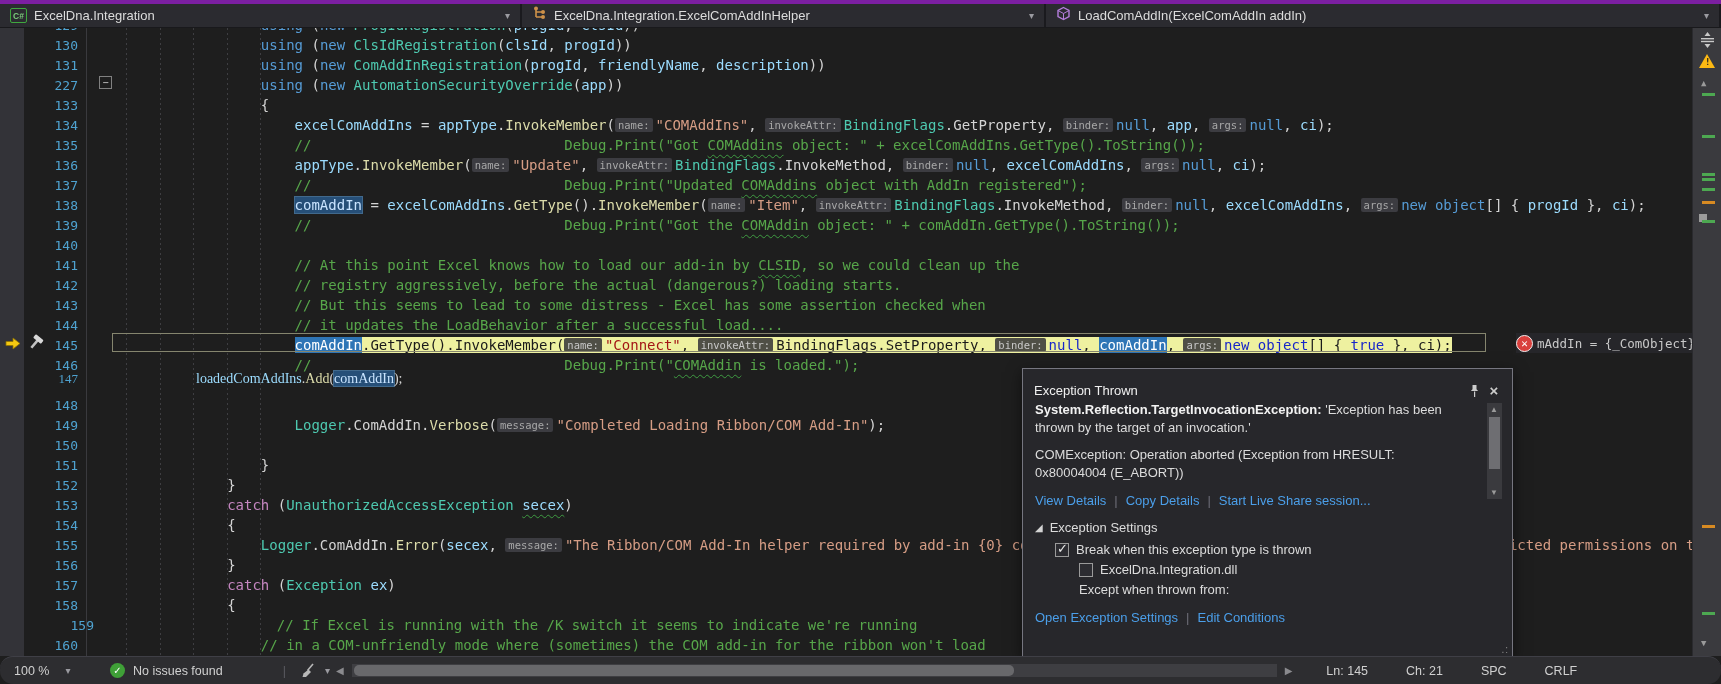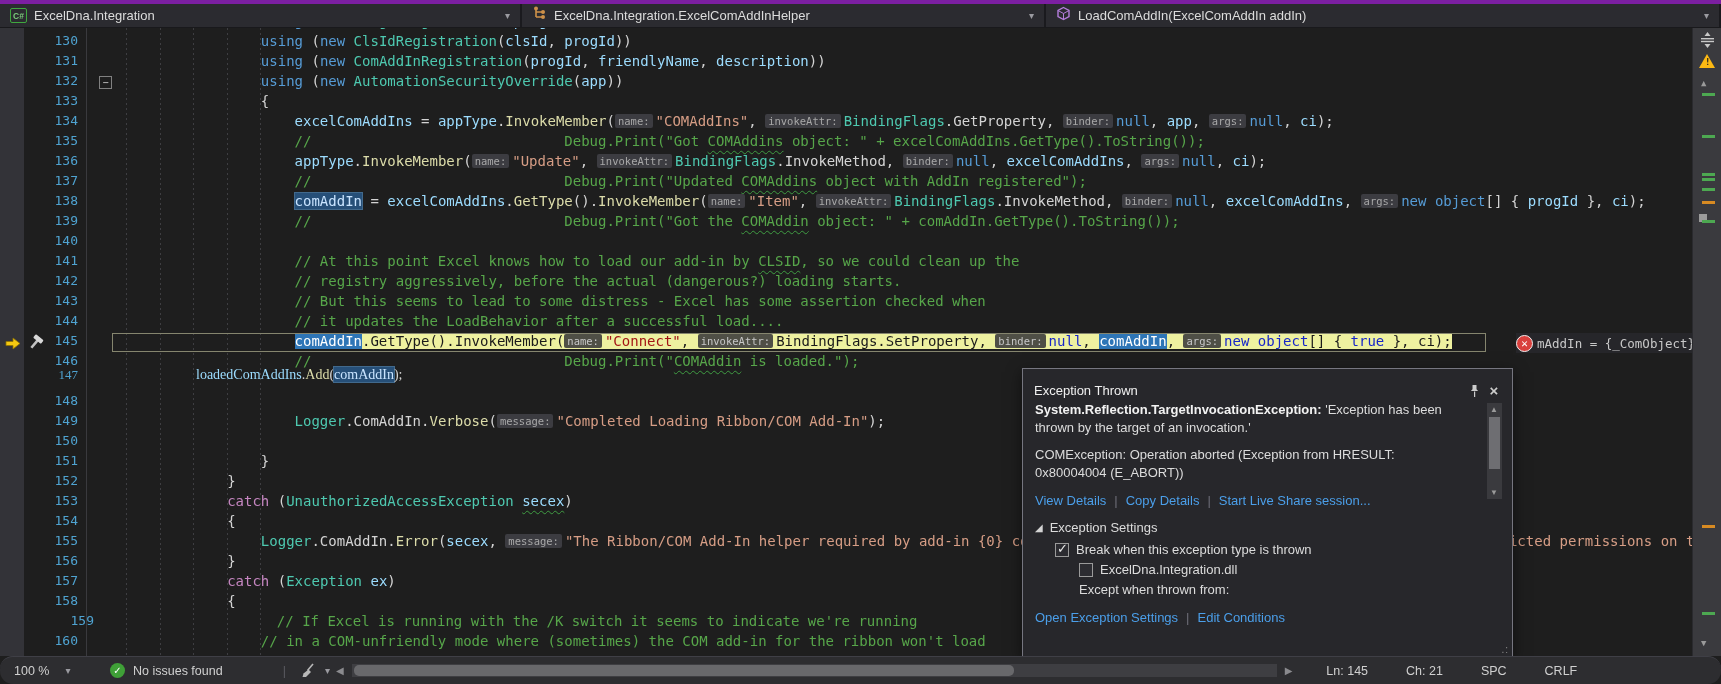--- a/index.html
+++ b/index.html
@@ -18,21 +18,21 @@
             font-size:8.5px; font-weight:bold; display:flex; align-items:center; justify-content:center; }
 
   
   .editor { position:absolute; top:28px; left:0; width:1721px; height:628px; overflow:hidden;
             font-family:"DejaVu Sans Mono", monospace; font-size:14px; }
   .gutterstrip { position:absolute; left:0; top:0; width:24px; height:628px; background:#333338; }
   .margin-divider { position:absolute; left:86px; top:0; width:1px; height:628px; background:#3A3A3E; }
   .guide { position:absolute; top:0; height:628px; width:1px;
            background:repeating-linear-gradient(to bottom,#3E3E42 0 2px,transparent 2px 5px); }
   #rows { position:absolute; inset:0; }
-  .row { position:absolute; left:0; height:20px; display:flex; align-items:flex-start; white-space:pre; }
+  .row { position:absolute; left:0; height:20px; display:flex; align-items:flex-end; white-space:pre; }
   .ln { display:inline-block; width:78px; text-align:right; color:#4FA3D1; font-size:13px; flex:0 0 78px; }
   .fold { position:absolute; left:99px; top:3px; width:13px; height:13px; border:1px solid #808080;
           color:#C8C8C8; font-size:10px; line-height:11px; text-align:center; background:#1E1E1E; }
   .code { margin-left:48px; white-space:pre; }
 
   .k{color:#569CD6} .t{color:#4EC9B0} .m{color:#DCDCAA} .v{color:#9CDCFE} .p{color:#D4D4D4}
   .s{color:#D69D85} .c{color:#57A64A} .x{color:#C586C0}
   .q{text-decoration:underline; text-decoration-style:wavy; text-decoration-color:#3F9B42;
      text-decoration-thickness:1px; text-underline-offset:4px;}
   .h{background:#3C3C41;color:#A8A8A8;font-size:10.5px;border-radius:2px;padding:1px 3px;margin-right:3px;vertical-align:1px;}
@@ -152,21 +152,21 @@
     <div class="guide" style="left:160px"></div>
     <div class="guide" style="left:193px"></div>
     <div class="guide" style="left:227px"></div>
     <div class="guide" style="left:260px"></div>
     <div class="margin-divider"></div>
 
     <div id="rows">
         <div class="row" style="top: -15px;"><span class="ln">129</span><span class="code"><span>                </span><span class="k">using </span><span class="p">(</span><span class="k">new </span><span class="t">ProgIdRegistration</span><span class="p">(</span><span class="v">progId</span><span class="p">, </span><span class="v">clsId</span><span class="p">))</span></span></div>
         <div class="row" style="top: 5px;"><span class="ln">130</span><span class="code"><span>                </span><span class="k">using </span><span class="p">(</span><span class="k">new </span><span class="t">ClsIdRegistration</span><span class="p">(</span><span class="v">clsId</span><span class="p">, </span><span class="v">progId</span><span class="p">))</span></span></div>
         <div class="row" style="top: 25px;"><span class="ln">131</span><span class="code"><span>                </span><span class="k">using </span><span class="p">(</span><span class="k">new </span><span class="t">ComAddInRegistration</span><span class="p">(</span><span class="v">progId</span><span class="p">, </span><span class="v">friendlyName</span><span class="p">, </span><span class="v">description</span><span class="p">))</span></span></div>
-        <div class="row" style="top: 45px;"><span class="ln">132</span><span class="fold">−</span><span class="code"><span>                </span><span class="k">using </span><span class="p">(</span><span class="k">new </span><span class="t">AutomationSecurityOverride</span><span class="p">(</span><span class="v">app</span><span class="p">))</span></span></div>
+        <div class="row" style="top: 45px;"><span class="ln">227</span><span class="fold">−</span><span class="code"><span>                </span><span class="k">using </span><span class="p">(</span><span class="k">new </span><span class="t">AutomationSecurityOverride</span><span class="p">(</span><span class="v">app</span><span class="p">))</span></span></div>
         <div class="row" style="top: 65px;"><span class="ln">133</span><span class="code"><span>                </span><span class="p">{</span></span></div>
         <div class="row" style="top: 85px;"><span class="ln">134</span><span class="code"><span>                    </span><span class="v">excelComAddIns</span><span class="p"> = </span><span class="v">appType</span><span class="p">.</span><span class="m">InvokeMember</span><span class="p">(</span><span class="h">name:</span><span class="s">"COMAddIns"</span><span class="p">, </span><span class="h">invokeAttr:</span><span class="t">BindingFlags</span><span class="p">.GetProperty, </span><span class="h">binder:</span><span class="k">null</span><span class="p">, </span><span class="v">app</span><span class="p">, </span><span class="h">args:</span><span class="k">null</span><span class="p">, </span><span class="v">ci</span><span class="p">);</span></span></div>
         <div class="row" style="top: 105px;"><span class="ln">135</span><span class="code"><span>                    </span><span class="c">//                              Debug.Print("Got </span><span class="c q">COMAddins</span><span class="c"> object: " + excelComAddIns.GetType().ToString());</span></span></div>
         <div class="row" style="top: 125px;"><span class="ln">136</span><span class="code"><span>                    </span><span class="v">appType</span><span class="p">.</span><span class="m">InvokeMember</span><span class="p">(</span><span class="h">name:</span><span class="s">"Update"</span><span class="p">, </span><span class="h">invokeAttr:</span><span class="t">BindingFlags</span><span class="p">.InvokeMethod, </span><span class="h">binder:</span><span class="k">null</span><span class="p">, </span><span class="v">excelComAddIns</span><span class="p">, </span><span class="h">args:</span><span class="k">null</span><span class="p">, </span><span class="v">ci</span><span class="p">);</span></span></div>
         <div class="row" style="top: 145px;"><span class="ln">137</span><span class="code"><span>                    </span><span class="c">//                              Debug.Print("Updated </span><span class="c q">COMAddins</span><span class="c"> object with AddIn registered");</span></span></div>
         <div class="row" style="top: 165px;"><span class="ln">138</span><span class="code"><span>                    </span><span class="r">comAddIn</span><span class="p"> = </span><span class="v">excelComAddIns</span><span class="p">.</span><span class="m">GetType</span><span class="p">().</span><span class="m">InvokeMember</span><span class="p">(</span><span class="h">name:</span><span class="s">"Item"</span><span class="p">, </span><span class="h">invokeAttr:</span><span class="t">BindingFlags</span><span class="p">.InvokeMethod, </span><span class="h">binder:</span><span class="k">null</span><span class="p">, </span><span class="v">excelComAddIns</span><span class="p">, </span><span class="h">args:</span><span class="k">new object</span><span class="p">[] { </span><span class="v">progId</span><span class="p"> }, </span><span class="v">ci</span><span class="p">);</span></span></div>
         <div class="row" style="top: 185px;"><span class="ln">139</span><span class="code"><span>                    </span><span class="c">//                              Debug.Print("Got the </span><span class="c q">COMAddin</span><span class="c"> object: " + comAddIn.GetType().ToString());</span></span></div>
         <div class="row" style="top: 205px;"><span class="ln">140</span><span class="code"><span></span></span></div>
         <div class="row" style="top: 225px;"><span class="ln">141</span><span class="code"><span>                    </span><span class="c">// At this point Excel knows how to load our add-in by </span><span class="c q">CLSID</span><span class="c">, so we could clean up the</span></span></div>
         <div class="row" style="top: 245px;"><span class="ln">142</span><span class="code"><span>                    </span><span class="c">// registry aggressively, before the actual (dangerous?) loading starts.</span></span></div>

